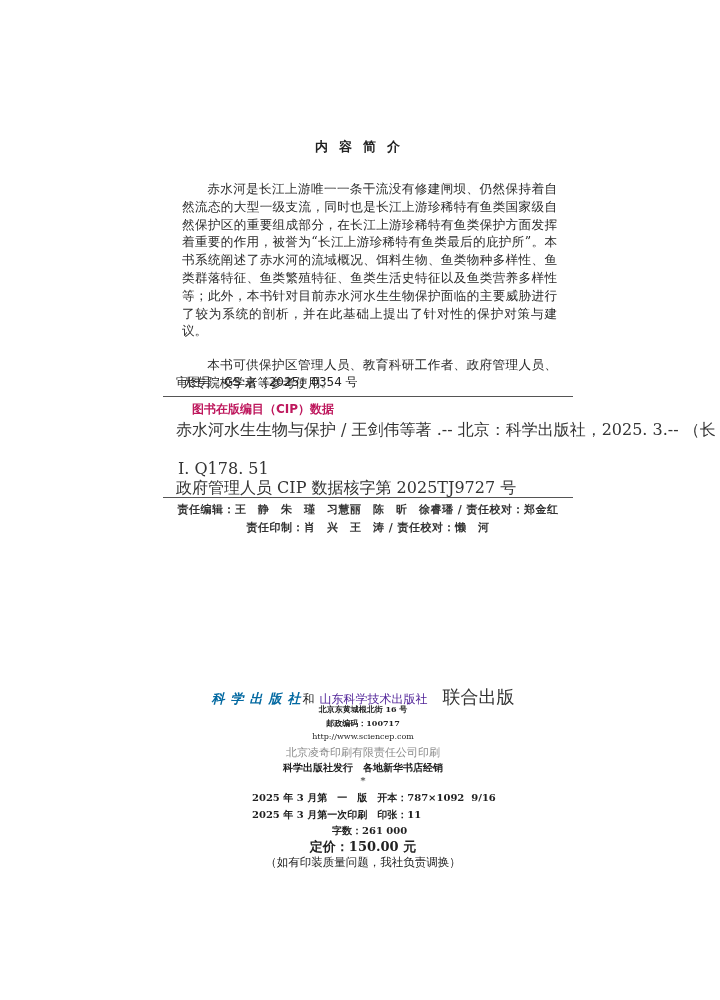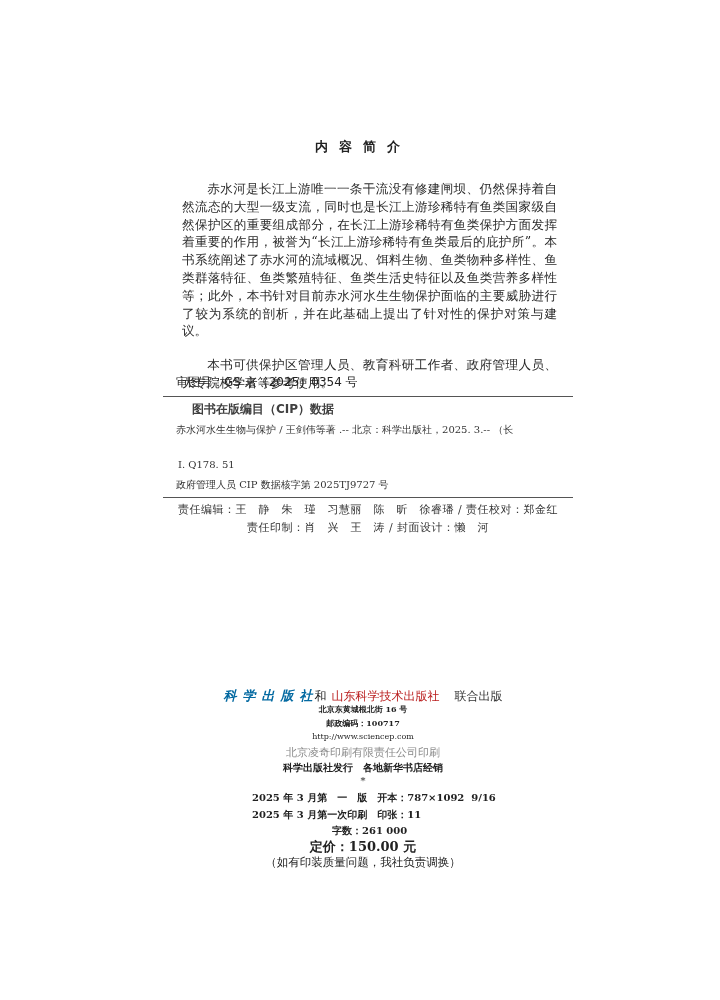--- a/index.html
+++ b/index.html
@@ -19,28 +19,28 @@
       font-size: 12.6px; line-height: 17.8px; color: #2a2a2a;
     }
     .para { margin: 16px; text-align: justify; text-align-last: left; text-indent: 2em; }
     .gs {
       left: 176px; top: 374px; font-size: 12px; font-weight: normal;
       font-family: "DejaVu Sans", sans-serif; color: #222;
     }
     .rule { left: 163px; width: 410px; height: 0; border-top: 1px solid #555; }
     .cip-title {
       left: 176px; top: 401px; font-size: 12px; font-weight: bold;
-      font-family: "DejaVu Sans", sans-serif; color: #404040; padding-left: 16px;
+      font-family: "DejaVu Sans", sans-serif; color: #be185d; padding-left: 16px;
     }
-    .cip-line { font-size: 10px; color: #333; white-space: nowrap; }
+    .cip-line { font-size: 16px; color: #333; white-space: nowrap; }
     .cip-entry { left: 176px; top: 421px; width: 397px; line-height: 18px; }
     .cip-entry .l2 { margin-left: -12px; }
     .credits {
       left: 163px; width: 410px; text-align: center; font-size: 11px;
-      line-height: 18px; color: #333; font-weight: normal; letter-spacing: 0.5px;
+      line-height: 18px; color: #333; font-weight: bold; letter-spacing: 0.5px;
     }
     .pub {
       left: 0; width: 726px; text-align: center; color: #222;
     }
     .logo {
       font-family: "DejaVu Serif", serif; font-weight: bold; font-style: italic;
       font-size: 13px; letter-spacing: 6px; color: #0369a1; text-align: right;
     }
     .sm { font-size: 8px; font-weight: bold; }
     .gray { color: #8a8a8a; font-size: 11px; }
@@ -67,27 +67,27 @@
   <div class="cip-line">赤水河水生生物与保护 / 王剑伟等著 .-- 北京：科学出版社，2025. 3.-- （长</div>
 </div>
 
 <div class="abs cip-line" style="left:178px; top:459px;">Ⅰ. Q178. 51</div>
 <div class="abs cip-line" style="left:176px; top:478px;">政府管理人员 CIP 数据核字第 2025TJ9727 号</div>
 
 <div class="abs rule" style="top:497px;"></div>
 
 <div class="abs credits" style="top:501px;">
   <div>责任编辑：王　静　朱　瑾　习慧丽　陈　昕　徐睿璠 / 责任校对：郑金红</div>
-  <div>责任印制：肖　兴　王　涛 / 封面设计：懒　河</div>
+  <div>责任印制：肖　兴　王　涛 / 责任校对：懒　河</div>
 </div>
 
 <div class="abs pub" style="top:685px;">
   <span class="logo">科学出版社</span><span style="font-size:12px; margin-left:-4px;">和</span>
-  <span style="font-size:12px; font-family:'DejaVu Sans',sans-serif; color:#b91c1c;">山东科学技术出版社</span>
-  <span style="font-size:12px; font-family:'DejaVu Sans',sans-serif; color:#333; margin-left:10px;">联合出版</span>
+  <span style="font-size:12px; font-family:'DejaVu Sans',sans-serif; color:#4c1d95;">山东科学技术出版社</span>
+  <span style="font-size:18px; font-family:'DejaVu Sans',sans-serif; color:#333; margin-left:10px;">联合出版</span>
 </div>
 
 <div class="abs pub sm" style="top:704px;">北京东黄城根北街 16 号</div>
 <div class="abs pub sm" style="top:718px;">邮政编码：100717</div>
 <div class="abs pub sm" style="top:732px; font-weight:normal;">http://www.sciencep.com</div>
 
 <div class="abs pub gray" style="top:745px;">北京凌奇印刷有限责任公司印刷</div>
 <div class="abs pub mid" style="top:761px;">科学出版社发行　各地新华书店经销</div>
 <div class="abs pub" style="top:775px; font-size:10px;">*</div>
 

